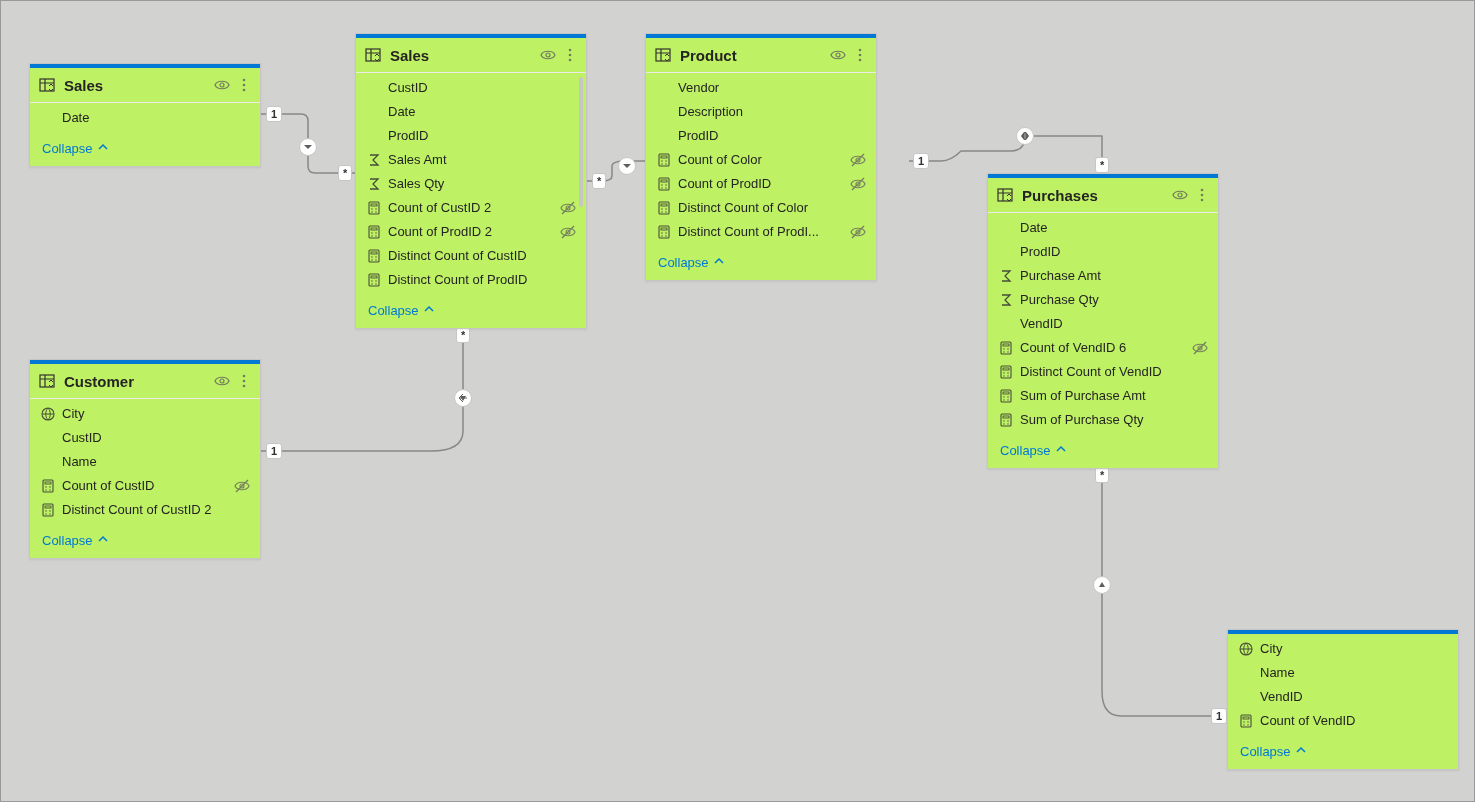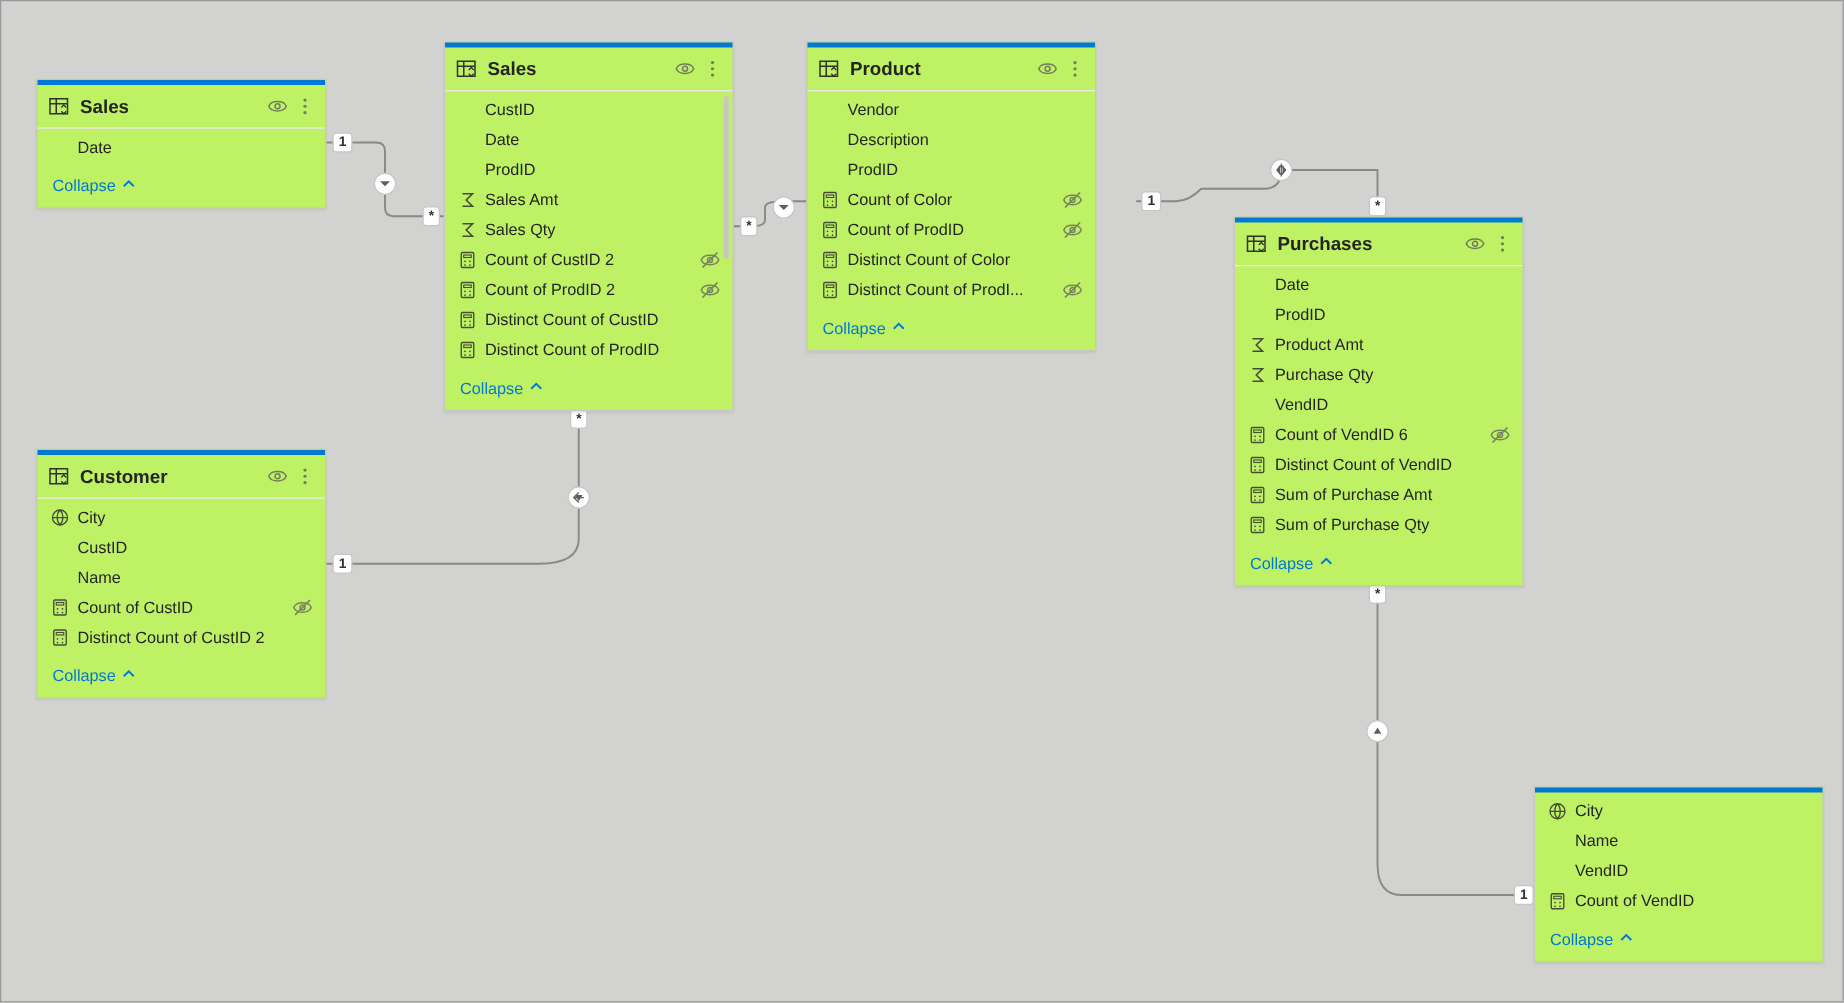--- a/index.html
+++ b/index.html
@@ -359,21 +359,21 @@
             <span class="label">Date</span>
           </div>
           <div class="row">
             <span class="gicon blank"></span>
             <span class="label">ProdID</span>
           </div>
           <div class="row">
             <svg viewBox="0 0 16 16" class="gicon">
               <path d="M4 3 H12 L7 8 L12 13 H4" fill="none" stroke="#323130" stroke-width="1.3"></path>
             </svg>
-            <span class="label">Product Amt</span>
+            <span class="label">Purchase Amt</span>
           </div>
           <div class="row">
             <svg viewBox="0 0 16 16" class="gicon">
               <path d="M4 3 H12 L7 8 L12 13 H4" fill="none" stroke="#323130" stroke-width="1.3"></path>
             </svg>
             <span class="label">Purchase Qty</span>
           </div>
           <div class="row">
             <span class="gicon blank"></span>
             <span class="label">VendID</span>

